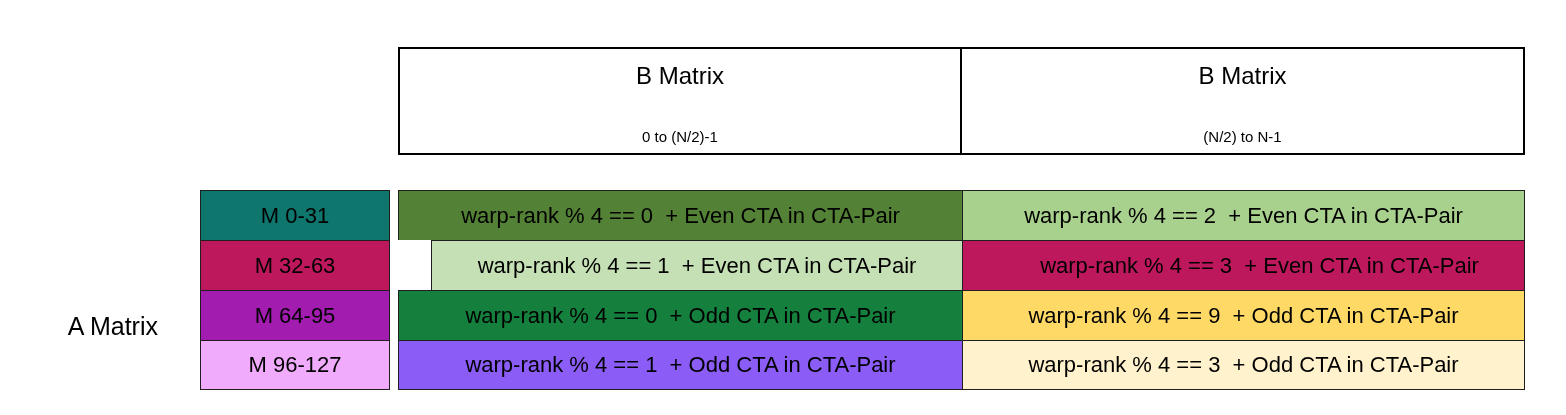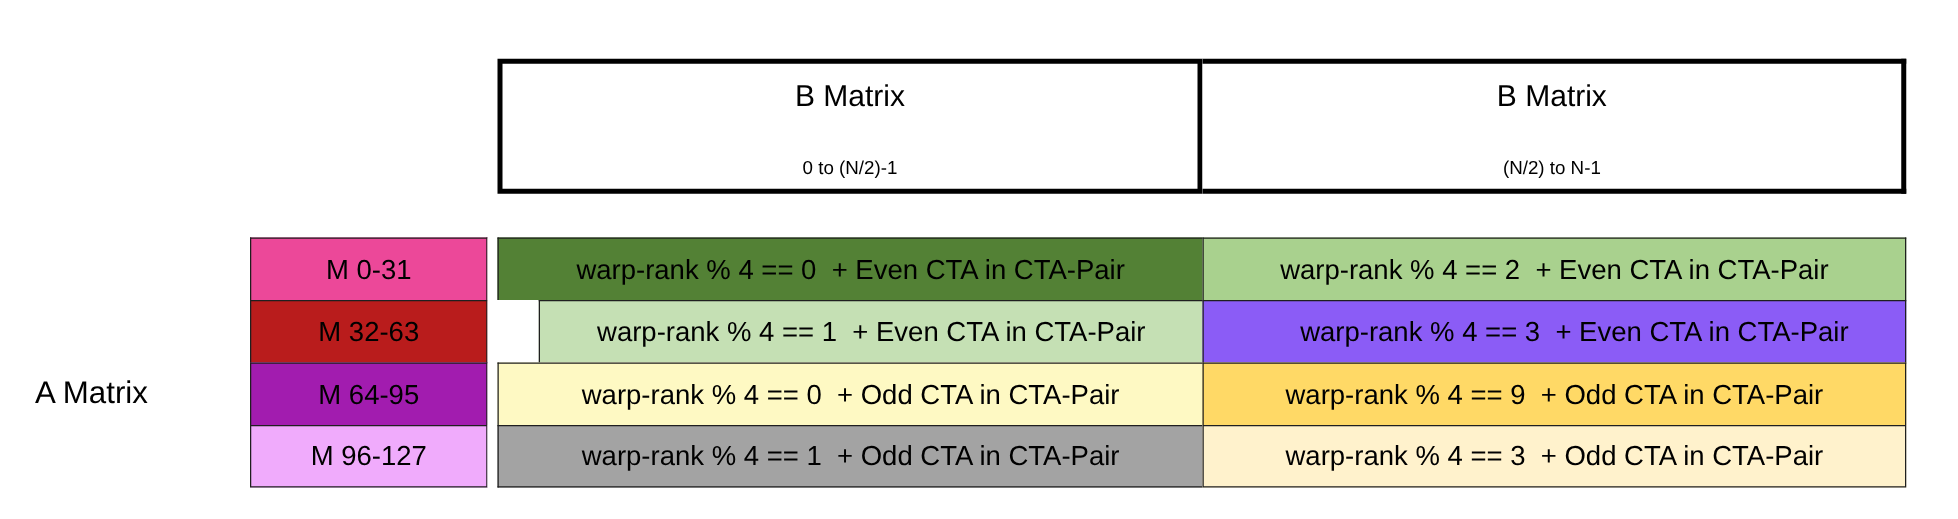--- a/index.html
+++ b/index.html
@@ -13,37 +13,37 @@
   }
   
   .bheader-grid {
     position: absolute;
     left: 398px; top: 47px;
     display: grid;
     grid-template-columns: 564px 563px;
     grid-template-rows: 108px;
   }
   .hbox {
-    border: 4px solid #000000;
+    border: 2px solid #000000;
     background: #ffffff;
     display: flex;
     flex-direction: column;
     align-items: center;
     justify-content: space-between;
     padding: 13px 0 7px 0;
   }
   .hbox.right { border-left: none; }
   .btitle { font-size: 24px; line-height: 28px; }
   .brange { font-size: 15px; line-height: 18px; }
   
   .a-label {
     position: absolute;
-    left: 28px; top: 300px;
+    left: 28px; top: 312px;
     width: 130px;
-    text-align: left;
+    text-align: right;
     font-size: 25px;
   }
   
   .map-grid {
     position: absolute;
     left: 200px; top: 190px;
     display: grid;
     grid-template-columns: 190px 8px 564px 563px;
     grid-template-rows: repeat(4, 50px);
   }
@@ -71,32 +71,32 @@
   <div class="hbox right">
     <div class="btitle">B Matrix</div>
     <div class="brange">(N/2) to N-1</div>
   </div>
 </div>
 
 <div class="a-label">A Matrix</div>
 
 <div class="map-grid">
 
-  <div class="cell cend" style="background-color: #ec4899;">M 0-31</div>
+  <div class="cell cend" style="background-color: #0f766e;">M 0-31</div>
   <div class="gapcell"></div>
   <div class="cell" style="background-color: rgb(83, 129, 53); text-align: right;">warp-rank % 4 == 0  + Even CTA in CTA-Pair</div>
   <div class="cell cend" style="background-color: rgb(169, 209, 142);">warp-rank % 4 == 2  + Even CTA in CTA-Pair</div>
 
-  <div class="cell cend" style="background-color: #b91c1c; text-align: center;">M 32-63</div>
+  <div class="cell cend" style="background-color: #be185d; text-align: center;">M 32-63</div>
   <div class="gapcell"></div>
   <div class="cell" style="background-color: rgb(197, 224, 180); margin-left: 33px;">warp-rank % 4 == 1  + Even CTA in CTA-Pair</div>
-  <div class="cell cend" style="background-color: #8b5cf6; padding-left: 32px;">warp-rank % 4 == 3  + Even CTA in CTA-Pair</div>
+  <div class="cell cend" style="background-color: #be185d; padding-left: 32px;">warp-rank % 4 == 3  + Even CTA in CTA-Pair</div>
 
   <div class="cell cend" style="background-color: #a21caf;">M 64-95</div>
   <div class="gapcell"></div>
-  <div class="cell" style="background-color: #fef9c3;">warp-rank % 4 == 0  + Odd CTA in CTA-Pair</div>
+  <div class="cell" style="background-color: #15803d;">warp-rank % 4 == 0  + Odd CTA in CTA-Pair</div>
   <div class="cell cend" style="background-color: rgb(255, 217, 102);">warp-rank % 4 == 9  + Odd CTA in CTA-Pair</div>
 
   <div class="cell cend bottom" style="background-color: #f0abfc;">M 96-127</div>
   <div class="gapcell"></div>
-  <div class="cell bottom" style="background-color: #a3a3a3;">warp-rank % 4 == 1  + Odd CTA in CTA-Pair</div>
+  <div class="cell bottom" style="background-color: #8b5cf6;">warp-rank % 4 == 1  + Odd CTA in CTA-Pair</div>
   <div class="cell cend bottom" style="background-color: rgb(255, 242, 204);">warp-rank % 4 == 3  + Odd CTA in CTA-Pair</div>
 </div>
 
 </body></html>

